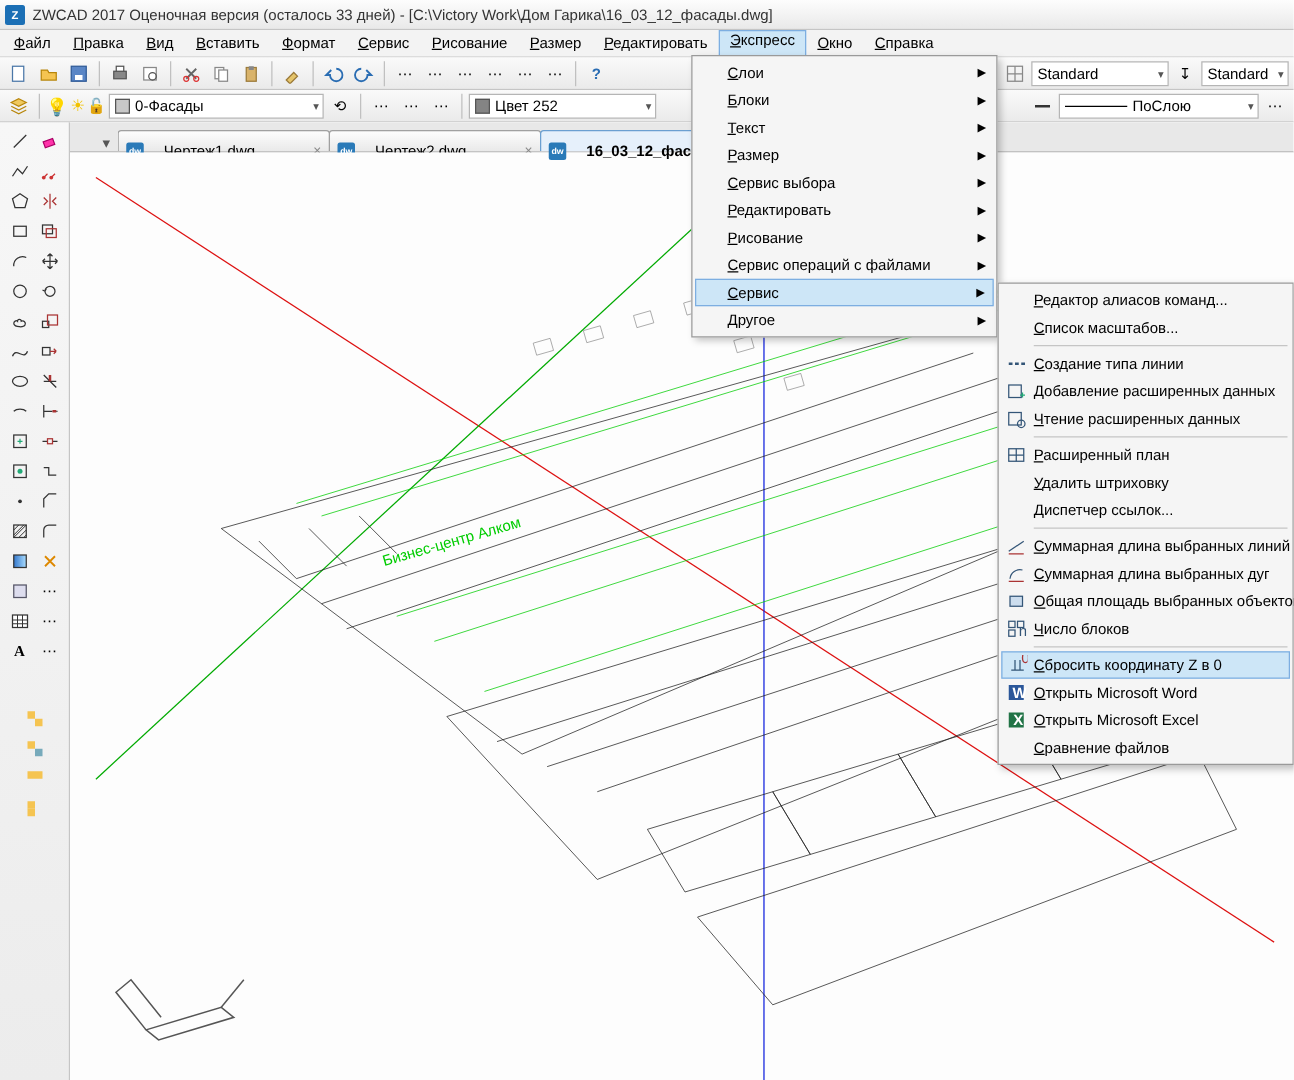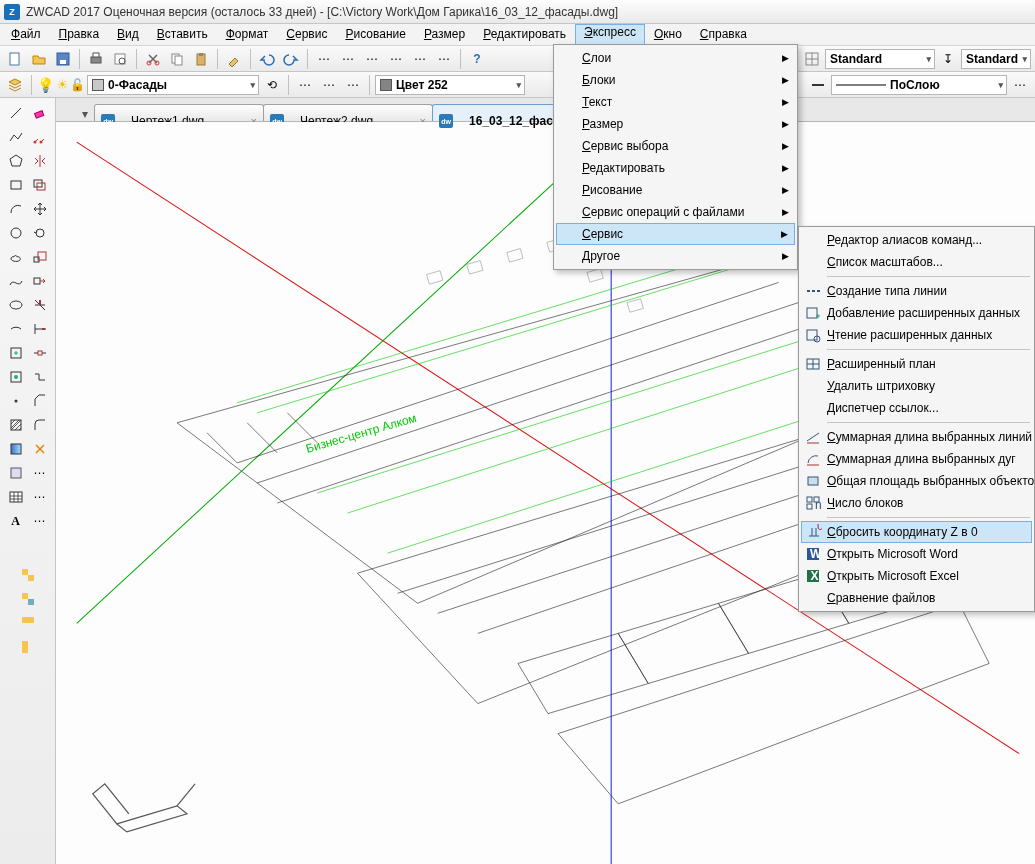--- a/index.html
+++ b/index.html
@@ -10,21 +10,21 @@
   .title-text { color:#333; }
 
   .menu-bar { height: 22px; background:#f3f3f3; border-bottom:1px solid #d5d5d5; display:flex; align-items:stretch; padding:0 2px; }
   .menu-item { padding:3px 9px; cursor:default; }
   .menu-item.open { background:#cde6f7; border:1px solid #7daee1; padding:0 8px; }
   .menu-item u { text-decoration: underline; }
 
   .toolbar-row { height:26px; background:linear-gradient(#fafafa,#eaeaea); border-bottom:1px solid #c5c5c5; display:flex; align-items:center; padding:0 4px; gap:2px; }
   .tb-btn { width:22px; height:22px; display:flex; align-items:center; justify-content:center; border:1px solid transparent; border-radius:2px; cursor:default; }
   .tb-sep { width:1px; height:20px; background:#c0c0c0; margin:0 3px; }
-  .tb-combo { height:20px; border:1px solid #b5b5b5; background:#fff; display:flex; align-items:center; padding:0 16px 0 4px; position:relative;font-weight:bold; }
+  .tb-combo { height:20px; border:1px solid #b5b5b5; background:#fff; display:flex; align-items:center; padding:0 16px 0 4px; position:relative; }
   .tb-combo::after { content:"▾"; position:absolute; right:3px; font-size:9px; color:#555; }
   .color-swatch { width:12px; height:12px; border:1px solid #555; margin-right:4px; }
 
   .workspace { position:absolute; top:98px; left:0; right:0; bottom:0; display:flex; }
   .left-tools { width:56px; background:linear-gradient(#f7f7f7,#ececec); border-right:1px solid #c5c5c5; display:flex; flex-direction:column; align-items:center; padding-top:4px; gap:0; }
   .tool-btn { width:22px; height:22px; display:flex;align-items:center;justify-content:center;border:1px solid transparent;border-radius:2px; }
   .tool-row { display:flex; gap:2px; margin-bottom:2px; }
 
   .canvas-area { flex:1; position:relative; background:#fff; overflow:hidden; }
   .tabs-bar { height:24px; background:#e8e8e8; border-bottom:1px solid #b5b5b5; display:flex; align-items:end; padding-left:20px; gap:0; }
@@ -191,21 +191,21 @@
   <div class="tb-combo" style="width:150px">
     <span class="color-swatch" style="background:#848484"></span>
     <span>Цвет 252</span>
   </div>
   <div style="flex:1"></div>
   <div class="tb-btn">
       <svg class="icon-svg" viewBox="0 0 16 16">
         <line x1="2" y1="8" x2="14" y2="8" stroke="#333" stroke-width="2"></line>
       </svg>
     </div>
-  <div class="tb-combo" style="width:176px">
+  <div class="tb-combo" style="width:160px">
     <svg width="50" height="10" style="margin-right:4px">
         <line x1="0" y1="5" x2="50" y2="5" stroke="#000"></line>
       </svg>
     <span>ПоСлою</span>
   </div>
   <div class="tb-btn">⋯</div>
 </div>
 
 <div class="workspace">
   <div class="left-tools">

